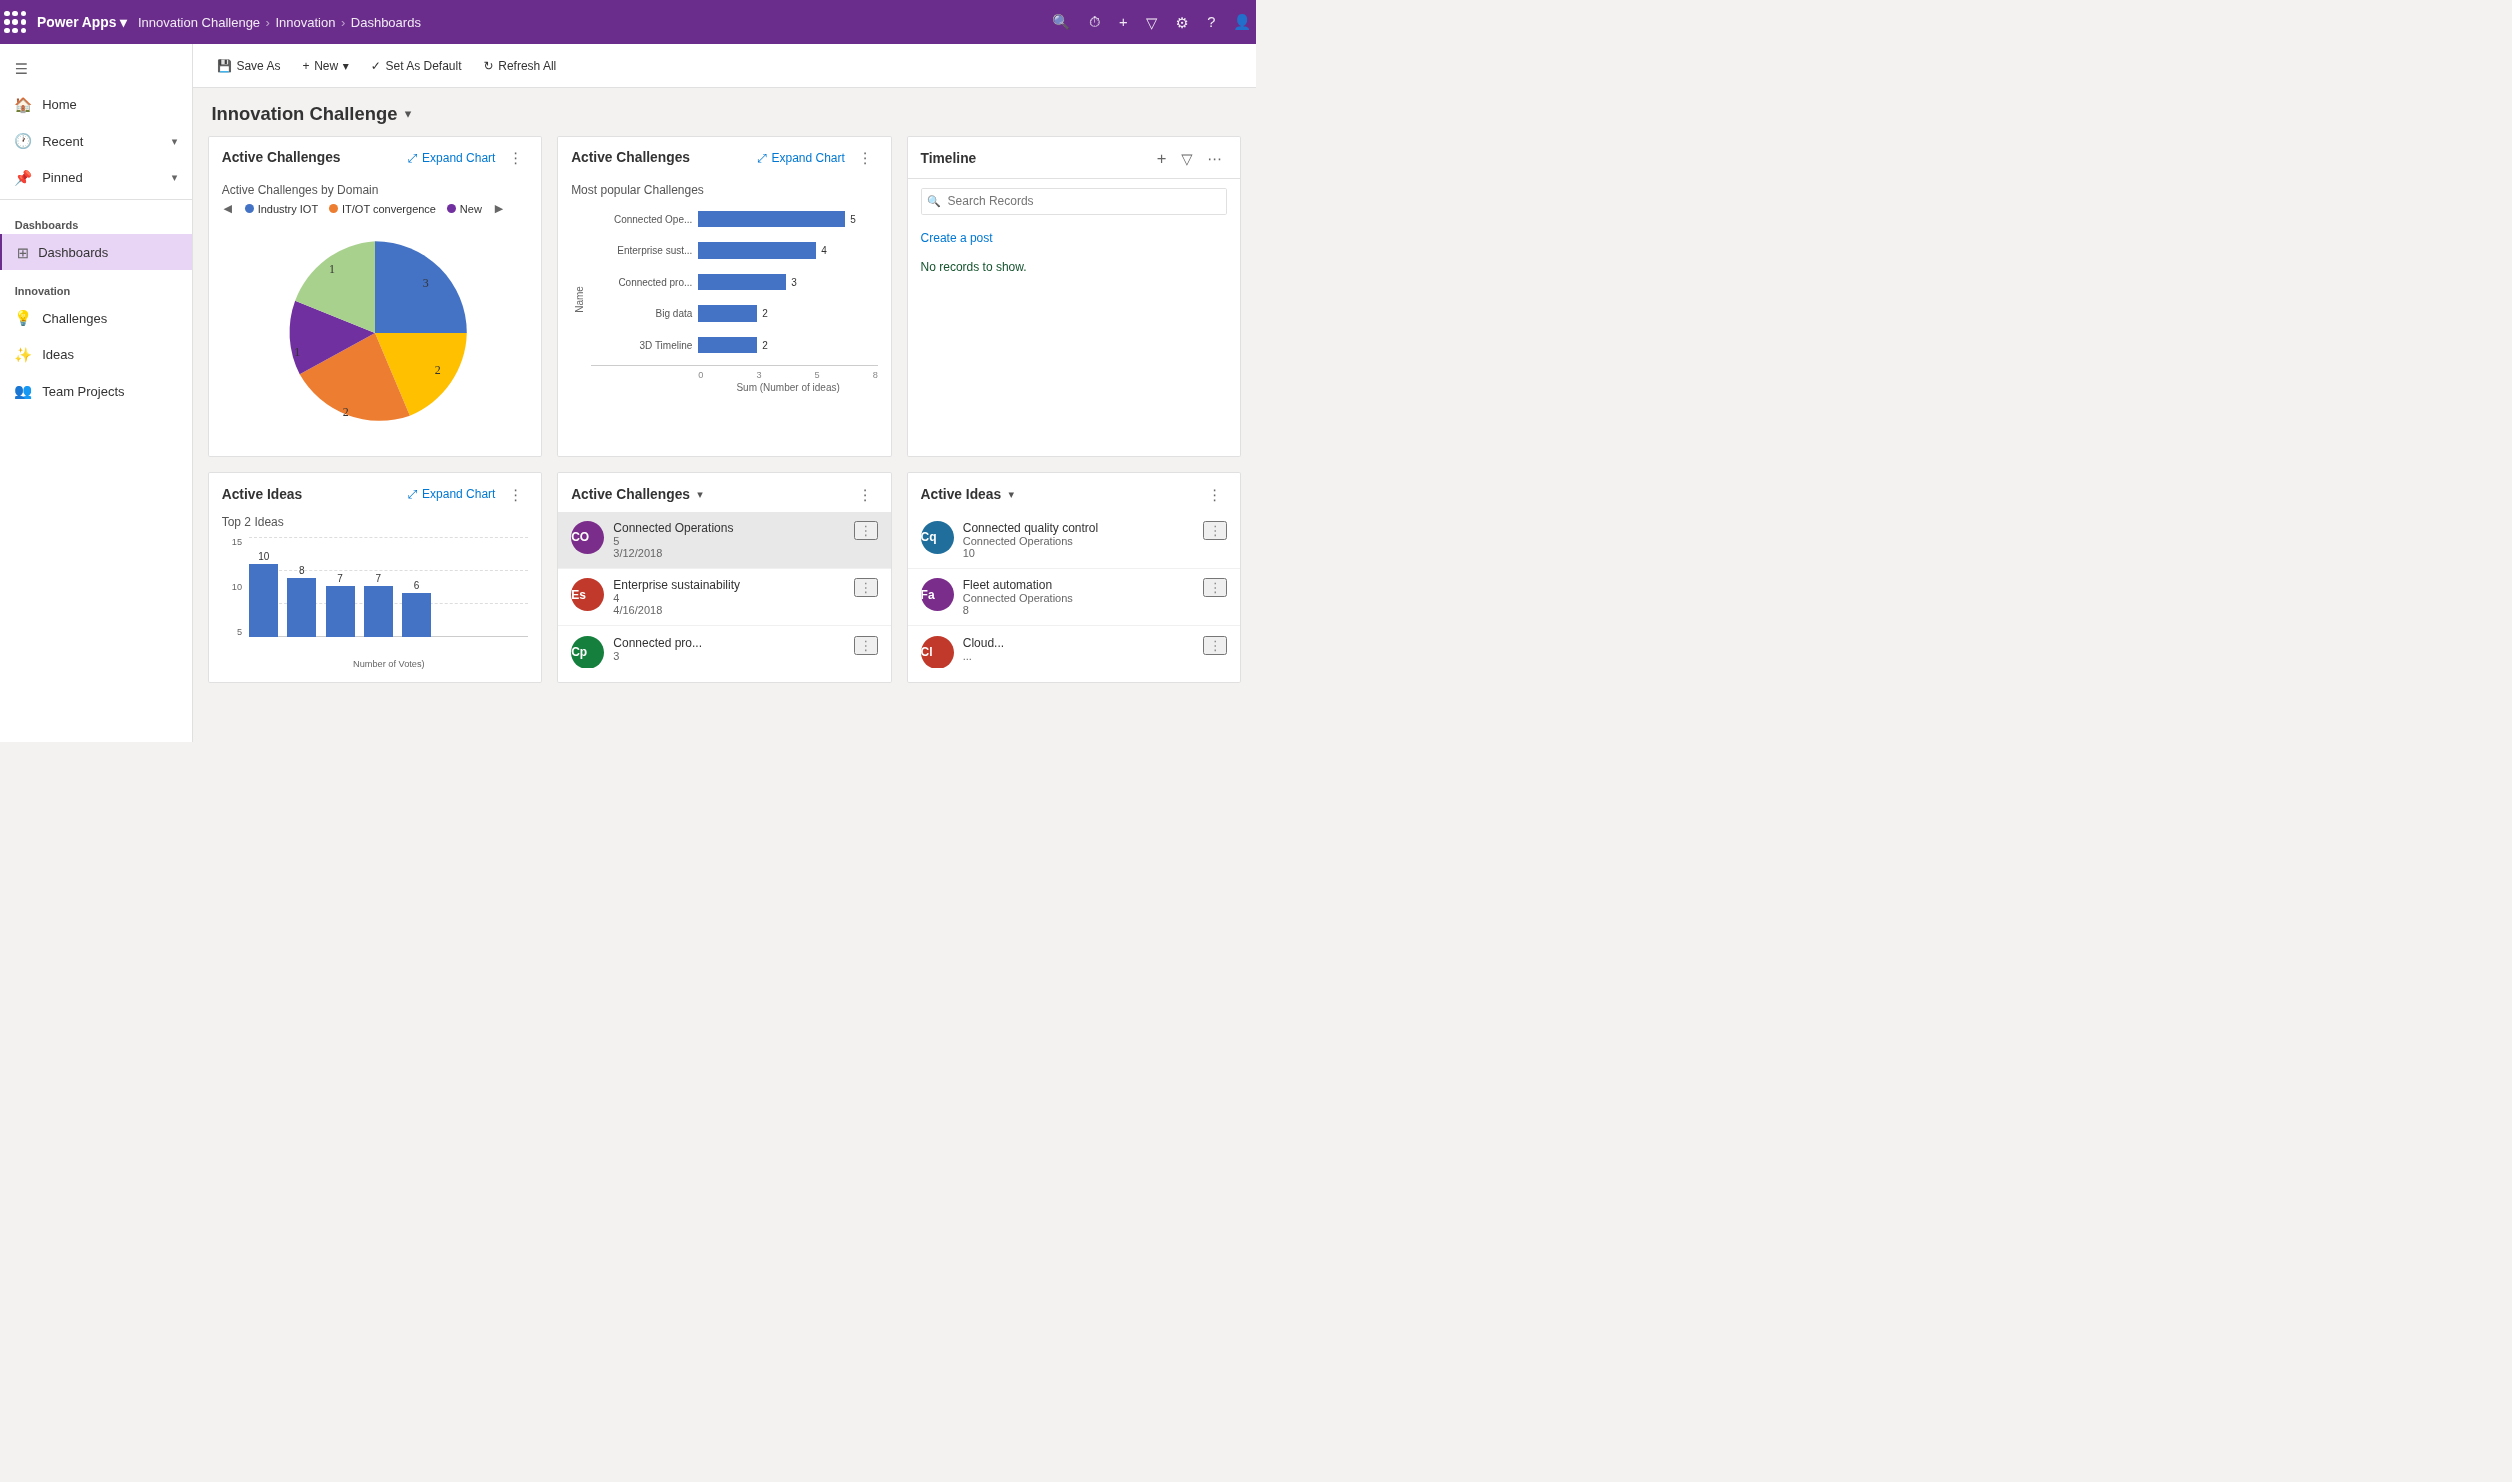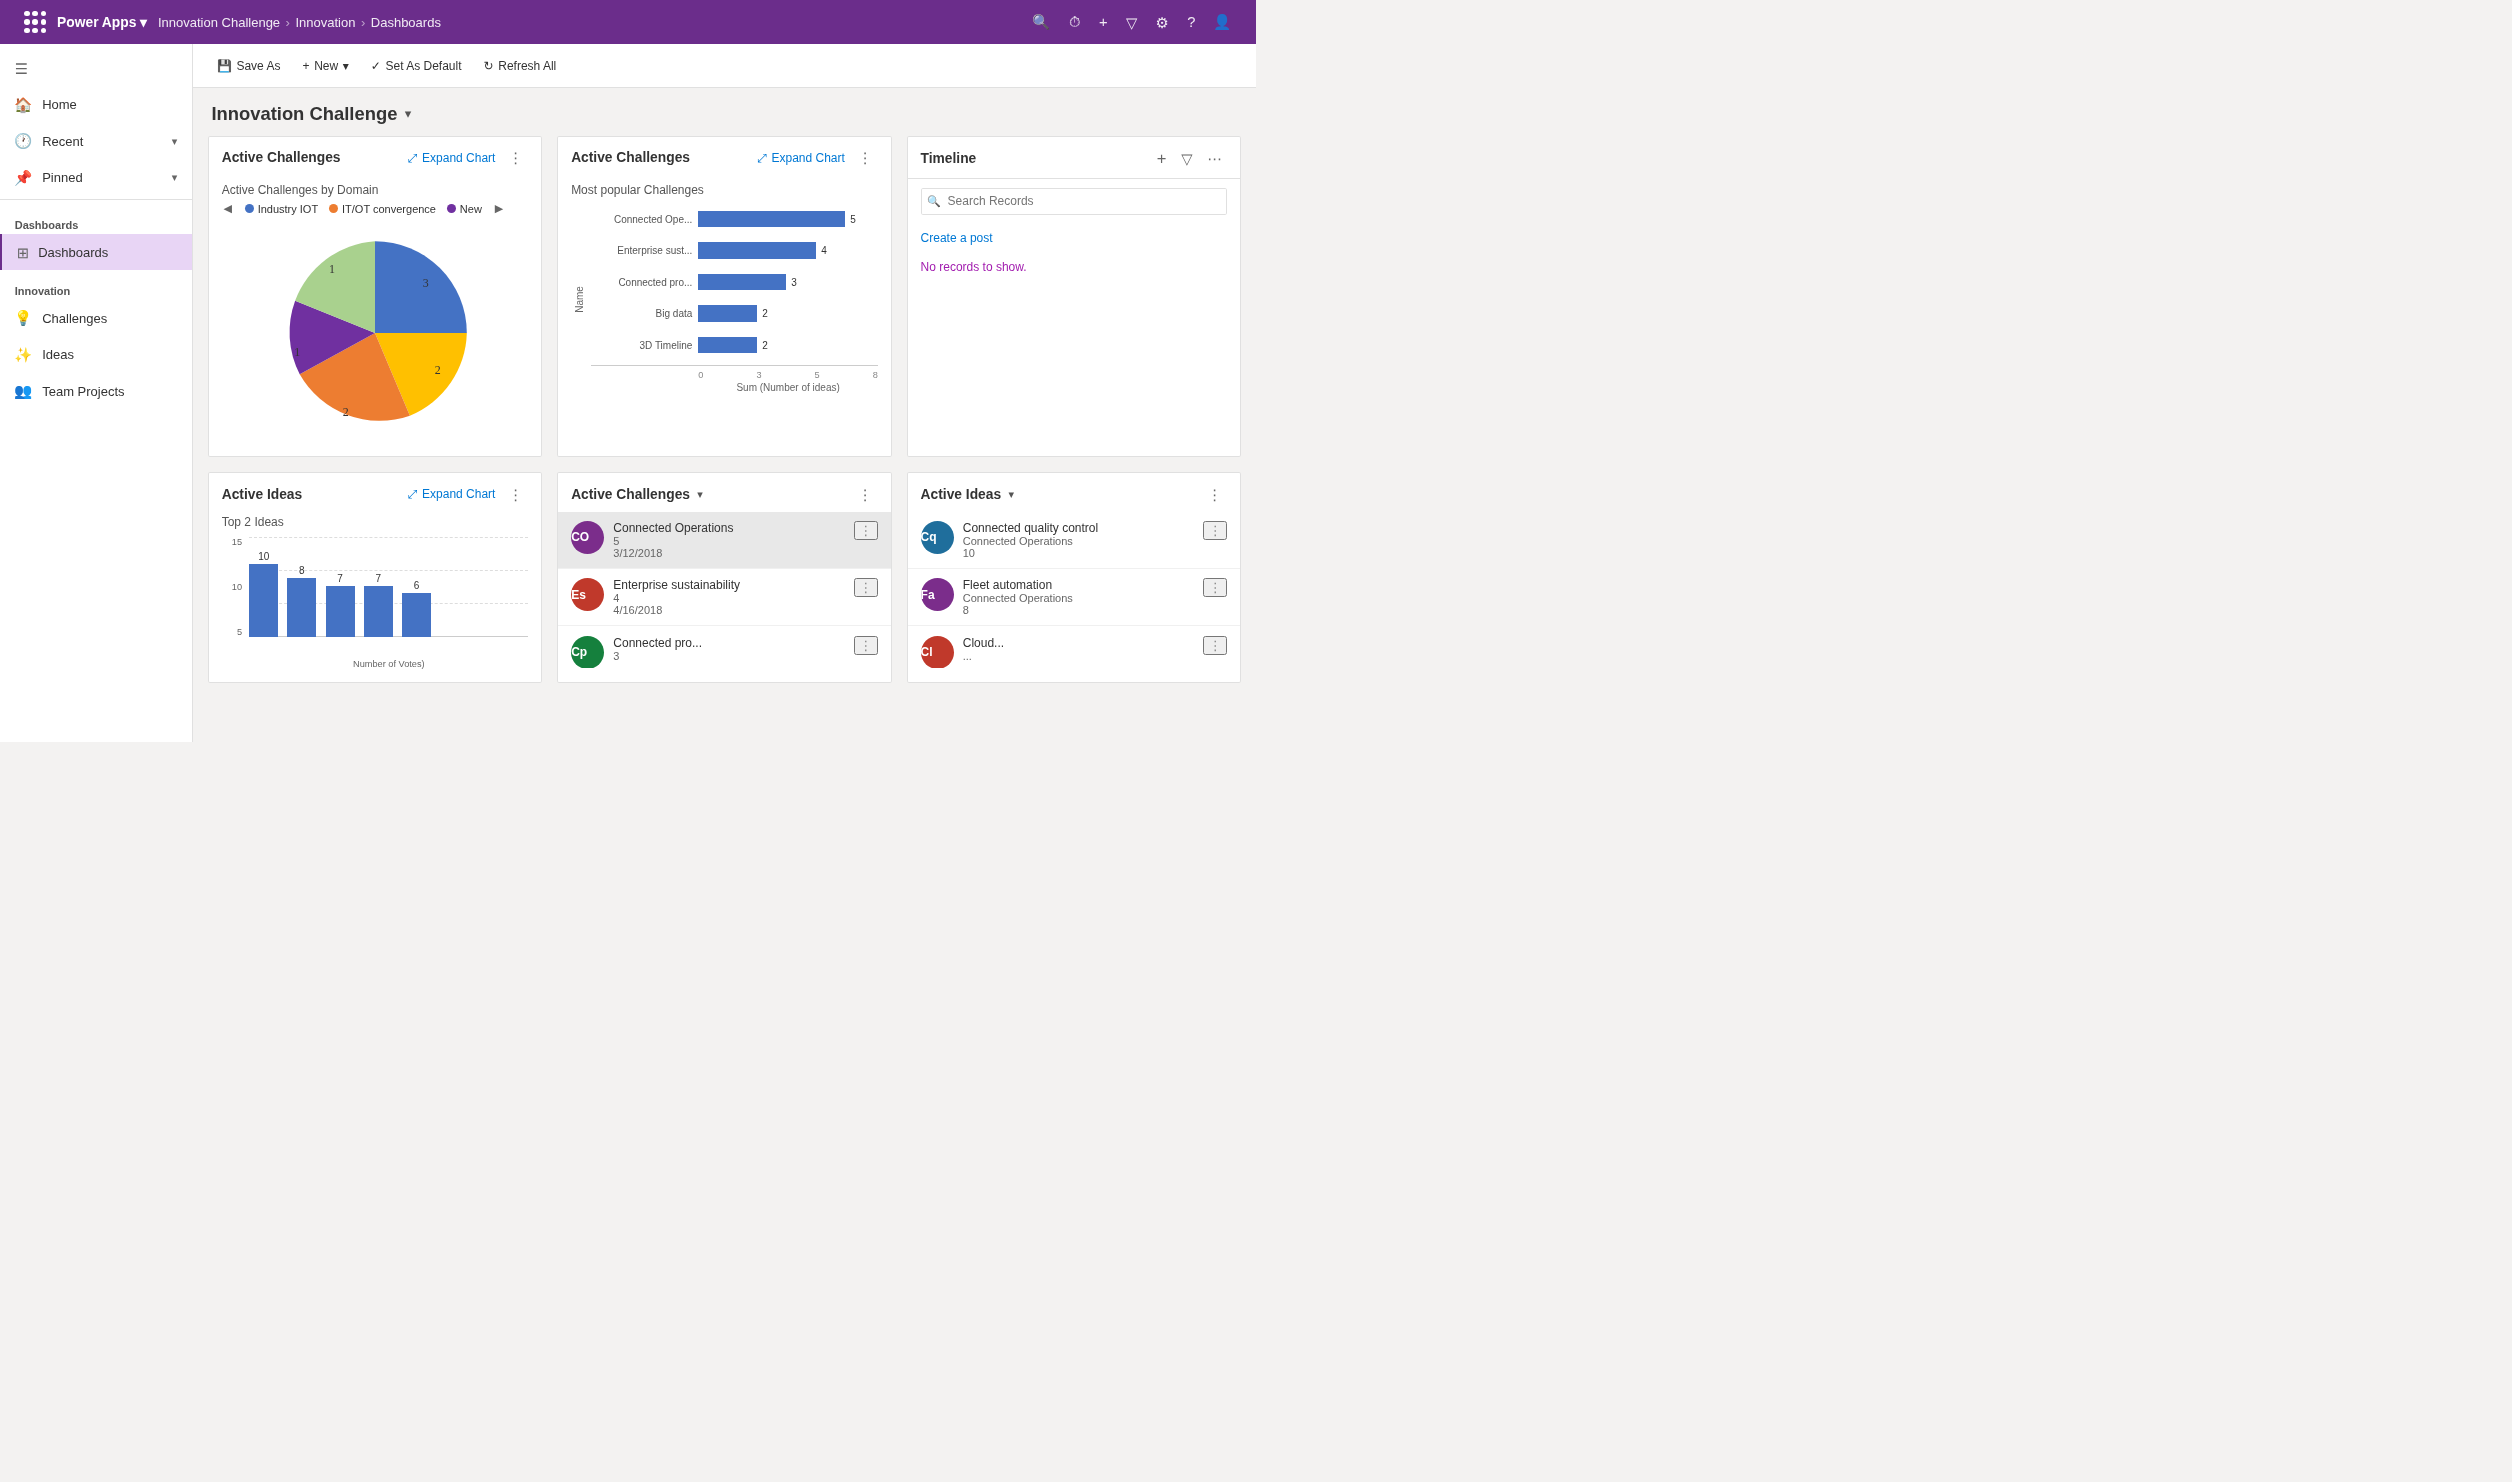--- a/index.html
+++ b/index.html
@@ -4,21 +4,21 @@
   <style>
     * { box-sizing: border-box; margin: 0; padding: 0; }
     body { font-family: 'Segoe UI', sans-serif; background: #f3f2f1; overflow: hidden; width: 1256px; height: 742px; }
 
     
     .top-nav {
       height: 44px;
       background: #6b2d8b;
       display: flex;
       align-items: center;
-      padding: 0 24px;
+      padding: 0 4px;
       gap: 11px;
       color: white;
       justify-content: center;
     }
     .top-nav-dots { display: grid; grid-template-columns: repeat(3,5.5px); gap: 2.8px; cursor: pointer; }
     .top-nav-dots span { width: 5.5px; height: 5.5px; background: white; border-radius: 50%; display: block; }
     .top-nav-app { font-weight: 600; font-size: 13.8px; display: flex; align-items: center; gap: 3.7px; }
     .top-nav-breadcrumb { display: flex; align-items: center; gap: 5.5px; font-size: 13px; opacity: 0.9; }
     .top-nav-separator { opacity: 0.6; }
     .top-nav-icons { margin-left: auto; display: flex; align-items: center; gap: 18.4px; }
@@ -124,21 +124,21 @@
     
     .timeline-card .card-header { border-bottom: 0.9px solid #e0e0e0; }
     .timeline-search { margin: 9.2px 13px; position: relative; }
     .timeline-search input {
       width: 100%; padding: 5.5px 9.2px 5.5px 26px;
       border: 0.9px solid #e0e0e0; border-radius: 1.8px;
       font-size: 12px; color: #333; background: white;
     }
     .timeline-search .search-icon { position: absolute; left: 7.3px; top: 50%; transform: translateY(-50%); color: #666; font-size: 11px; }
     .timeline-create-post { padding: 7.3px 13px; font-size: 12px; color: #333; }
-    .timeline-empty { padding: 7.3px 13px; font-size: 12px; color: #a21caf; }
+    .timeline-empty { padding: 7.3px 13px; font-size: 12px; color: #14532d; }
 
     
     .bottom-card-header { display: flex; align-items: center; padding: 11px 13px 7.3px; gap: 7.3px; }
     .bottom-card-title { font-size: 13.8px; font-weight: 600; color: #333; }
     .dropdown-arrow { font-size: 11px; color: #555; cursor: pointer; }
 
     
     .list-card-body { overflow-y: auto; max-height: 156px; }
     .list-item-row {
       display: flex; align-items: flex-start; gap: 9.2px;

